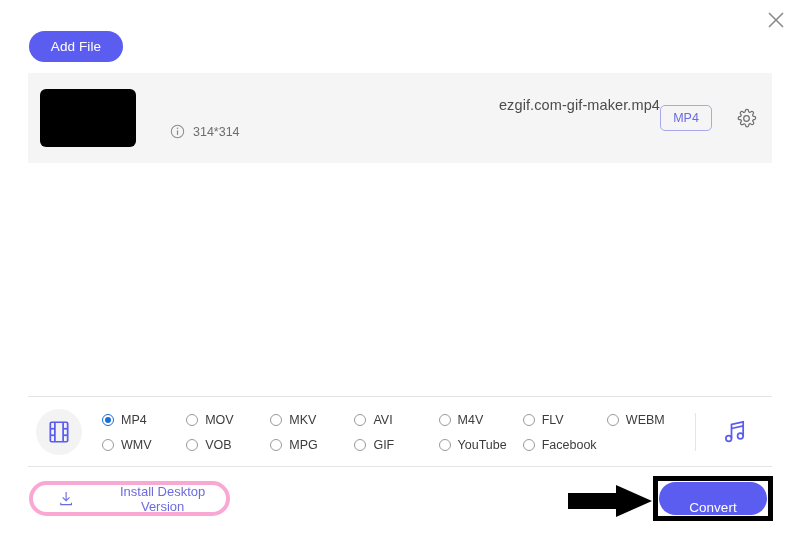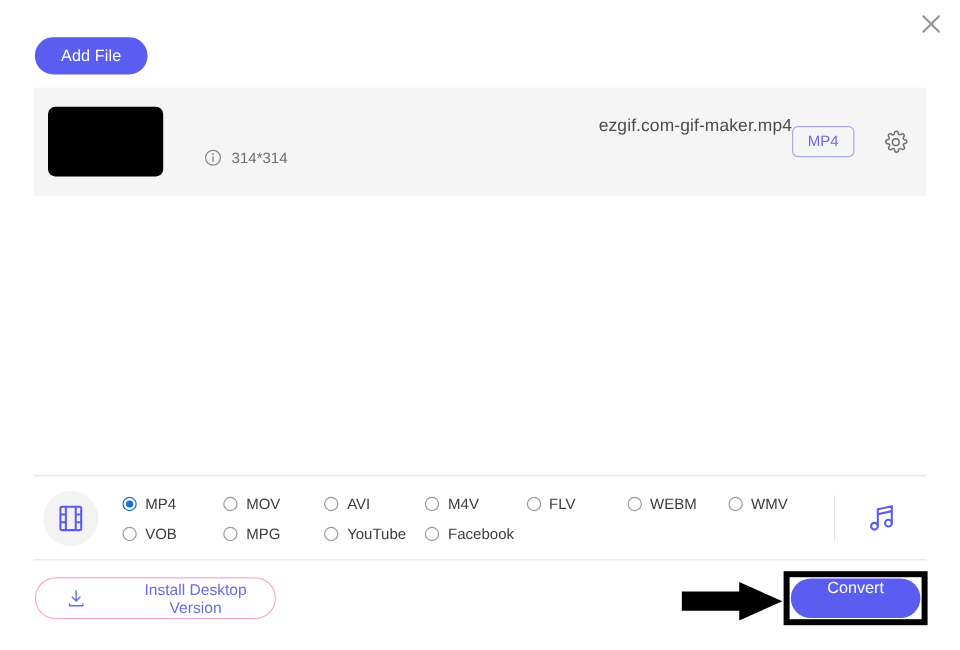--- a/index.html
+++ b/index.html
@@ -134,42 +134,42 @@
     width: 34px; height: 34px; flex: 0 0 auto;
     display: flex; align-items: center; justify-content: center;
     cursor: pointer; background: none; border: none;
     margin-right: 20px;
   }
 
   
   .install-btn {
     position: absolute; left: 29px; top: 481px;
     width: 201px; height: 35px;
-    border: 1px solid #f9a8d4; border-radius: 18px;
+    border: 4px solid #f9a8d4; border-radius: 18px;
     background: #ffffff; cursor: pointer;
     display: flex; align-items: center;
     padding-left: 24px; gap: 24px;
     font-family: "Liberation Sans", sans-serif;
   }
   .install-label { font-size: 13px; color: #6b6be0; }
 
   .convert-highlight {
     position: absolute; left: 653px; top: 476px;
     width: 120px; height: 45px;
     border: 5px solid #000000;
     background: #ffffff;
     display: flex; align-items: center; justify-content: center;
   }
   .convert-btn {
     width: 108px; height: 33px;
     background: #5b5cf0; border: none; border-radius: 17px;
     color: #ffffff; font-size: 13.5px;
     font-family: "Liberation Sans", sans-serif;
     cursor: pointer;
-    display: flex; align-items: flex-start; justify-content: center;
+    display: flex; align-items: flex-end; justify-content: center;
   }
   .arrow-anno {
     position: absolute; left: 568px; top: 485px;
     width: 84px; height: 32px;
   }
 </style>
 </head>
 <body>
 
 <div class="app">
@@ -236,20 +236,24 @@
       <label class="radio-opt sel">
         <span class="radio-mark"></span>
         <span>MP4</span>
       </label>
       <label class="radio-opt">
         <span class="radio-mark"></span>
         <span>MOV</span>
       </label>
       <label class="radio-opt">
         <span class="radio-mark"></span>
+        <span>MKV</span>
+      </label>
+      <label class="radio-opt">
+        <span class="radio-mark"></span>
         <span>AVI</span>
       </label>
       <label class="radio-opt">
         <span class="radio-mark"></span>
         <span>M4V</span>
       </label>
       <label class="radio-opt">
         <span class="radio-mark"></span>
         <span>FLV</span>
       </label>
@@ -262,20 +266,24 @@
         <span class="radio-mark"></span>
         <span>WMV</span>
       </label>
       <label class="radio-opt">
         <span class="radio-mark"></span>
         <span>VOB</span>
       </label>
       <label class="radio-opt">
         <span class="radio-mark"></span>
         <span>MPG</span>
+      </label>
+      <label class="radio-opt">
+        <span class="radio-mark"></span>
+        <span>GIF</span>
       </label>
       <label class="radio-opt">
         <span class="radio-mark"></span>
         <span>YouTube</span>
       </label>
       <label class="radio-opt">
         <span class="radio-mark"></span>
         <span>Facebook</span>
       </label>
     </div>

